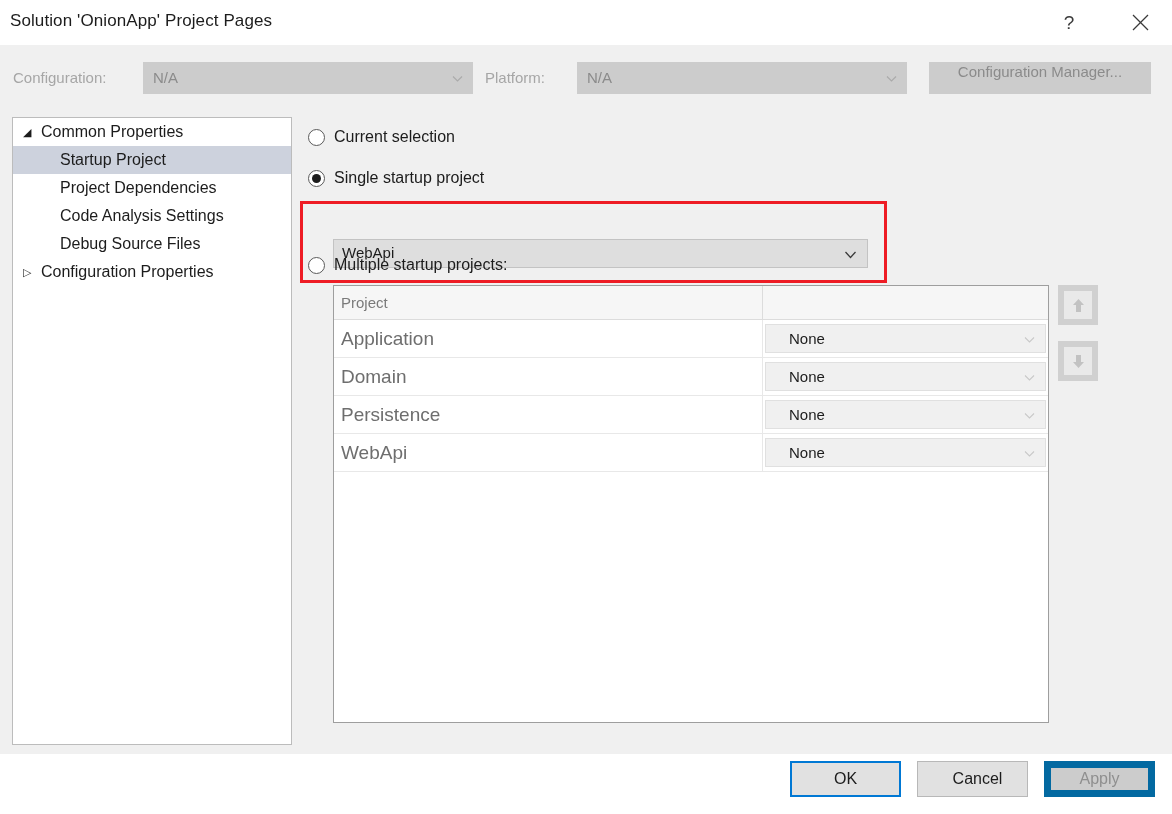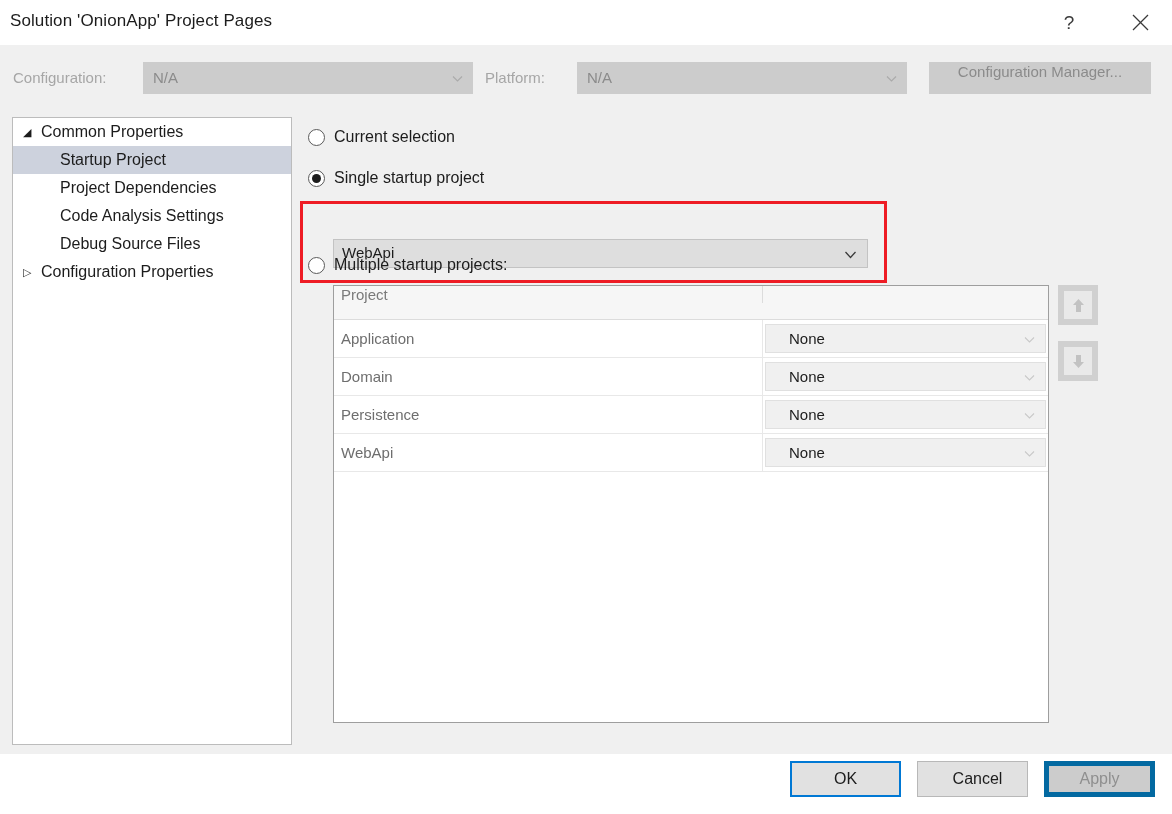--- a/index.html
+++ b/index.html
@@ -221,21 +221,20 @@
     background: #ffffff;
     border: 1px solid #9e9e9e;
     box-sizing: border-box;
     overflow: hidden;
   }
   .grid-header {
     display: flex;
     height: 33px;
     background: #f6f6f6;
     border-bottom: 1px solid #dcdcdc;
-    flex-direction: column;
   }
   .grid-header .th {
     font-size: 15px;
     color: #7a7a7a;
     display: flex;
     align-items: center;
     padding-left: 7px;
     box-sizing: border-box;
     white-space: nowrap;
   }
@@ -248,21 +247,21 @@
     border-bottom: 1px solid #e8e8e8;
     background: #ffffff;
   }
   .cell-project {
     width: 429px;
     border-right: 1px solid #e8e8e8;
     box-sizing: border-box;
     display: flex;
     align-items: center;
     padding-left: 7px;
-    font-size: 15px;
+    font-size: 19px;
     color: #6e6e6e;
     white-space: nowrap;
   }
   .cell-action {
     flex: 1;
     display: flex;
     align-items: center;
     padding: 3px 2px 3px 2px;
     box-sizing: border-box;
   }
@@ -333,21 +332,21 @@
   }
   #btn-ok {
     left: 790px;
     background: #e1e1e1;
     border: 2px solid #0078d4;
   }
   #btn-cancel { left: 917px; padding-left: 10px; }
   #btn-apply {
     left: 1044px;
     background: #cccccc;
-    border: 5px solid #0369a1;
+    border: 7px solid #0369a1;
     color: #8f8f8f;
   }
 </style>
 </head>
 <body>
 
 <div class="titlebar">
   <div class="title-text">Solution 'OnionApp' Project Pages</div>
   <div class="title-btn help">
     <span>?</span>

